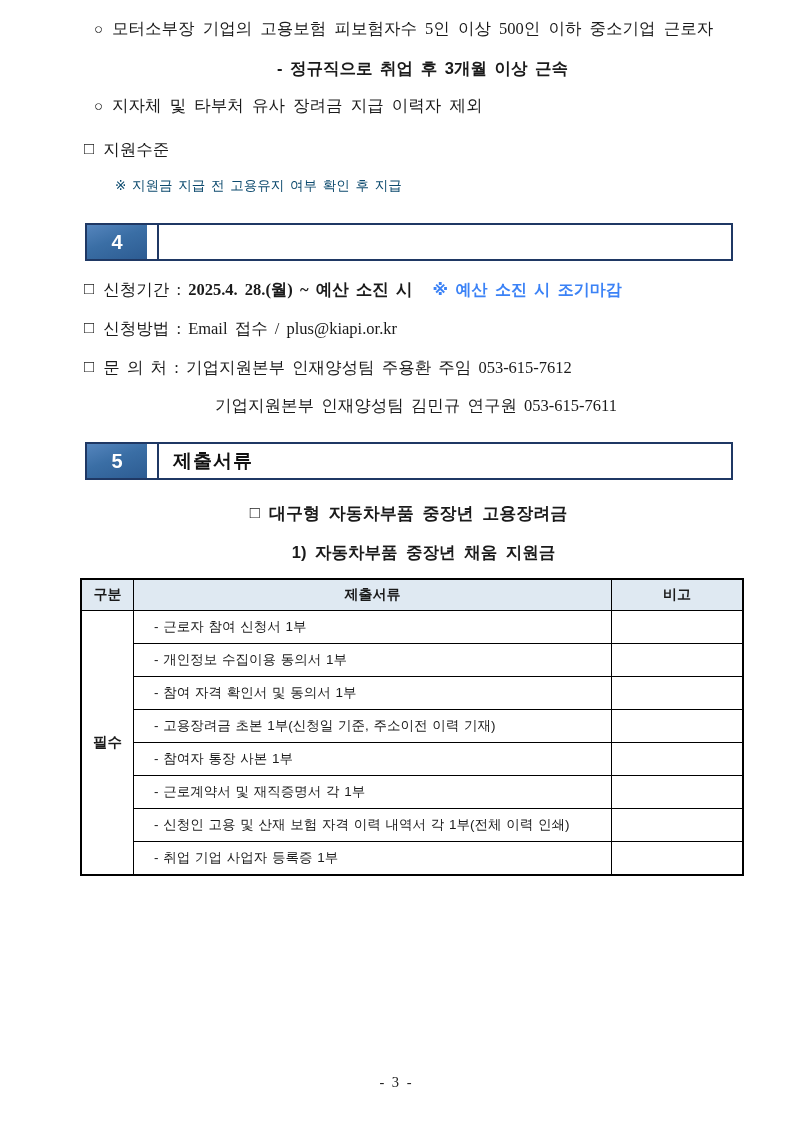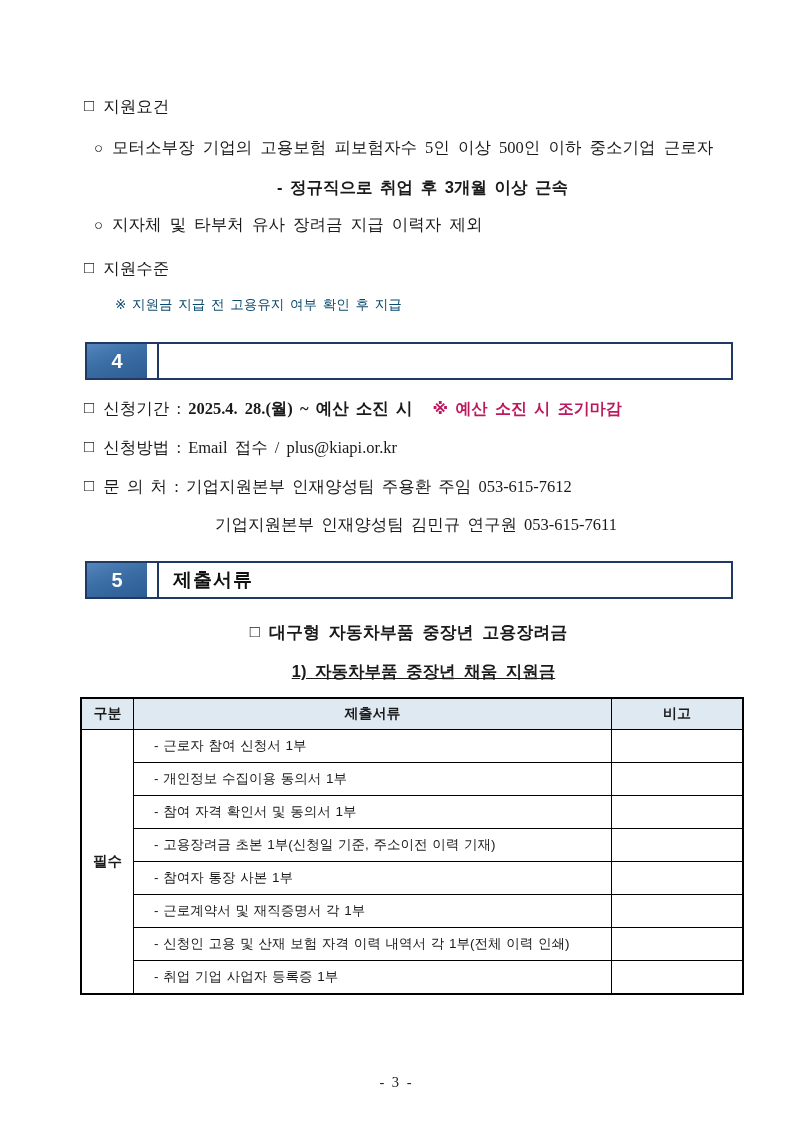--- a/index.html
+++ b/index.html
@@ -60,25 +60,25 @@
   .sec-title {
     flex: 1;
     font-family: "Liberation Sans", "DejaVu Sans", sans-serif;
     font-weight: bold; font-size: 19px; color:#111;
     display:flex; align-items:center;
     padding-left: 14px;
     letter-spacing: 1px;
   }
 
   .label-line { font-size: 16.5px; word-spacing: 3px; }
-  .warn-red { color:#be185d; font-weight:bold; margin-left: 20px; font-size:16px; word-spacing:3px; }
+  .warn-red { color:#3b82f6; font-weight:bold; margin-left: 20px; font-size:16px; word-spacing:3px; }
   .indent-contact { margin-left: 131px; }
 
   .sub-head { margin-top: 22px; font-size: 17px; word-spacing: 4px; }
-  .sub-item { margin-top: 14px; margin-left: 30px; font-size: 16.5px; word-spacing: 4px; text-decoration: underline; }
+  .sub-item { margin-top: 14px; margin-left: 30px; font-size: 16.5px; word-spacing: 4px; }
 
   
   table.sub-table {
     margin-top: 14px;
     margin-left: -4px;
     border-collapse: collapse;
     width: 664px;
     font-family: "Liberation Sans", "DejaVu Sans", sans-serif;
     font-size: 13.5px;
     table-layout: fixed;
@@ -106,23 +106,20 @@
     font-size: 14.5px;
     letter-spacing: 2px;
   }
 </style>
 </head>
 <body>
 
 <div class="page">
   <div class="content">
 
-    <div class="line serif heading1">
-      <span class="chk">□</span><span>지원요건</span>
-    </div>
     <div class="line serif bullet m17">
       <span class="cir">○</span><span>모터소부장 기업의 고용보험 피보험자수 5인 이상 500인 이하 중소기업 근로자</span>
     </div>
     <div class="line gothic bold sub-bold m15">- 정규직으로 취업 후 3개월 이상 근속</div>
     <div class="line serif bullet m14">
       <span class="cir">○</span><span>지자체 및 타부처 유사 장려금 지급 이력자 제외</span>
     </div>
 
     <div class="line serif m20">
       <span class="chk">□</span><span>지원수준</span>

